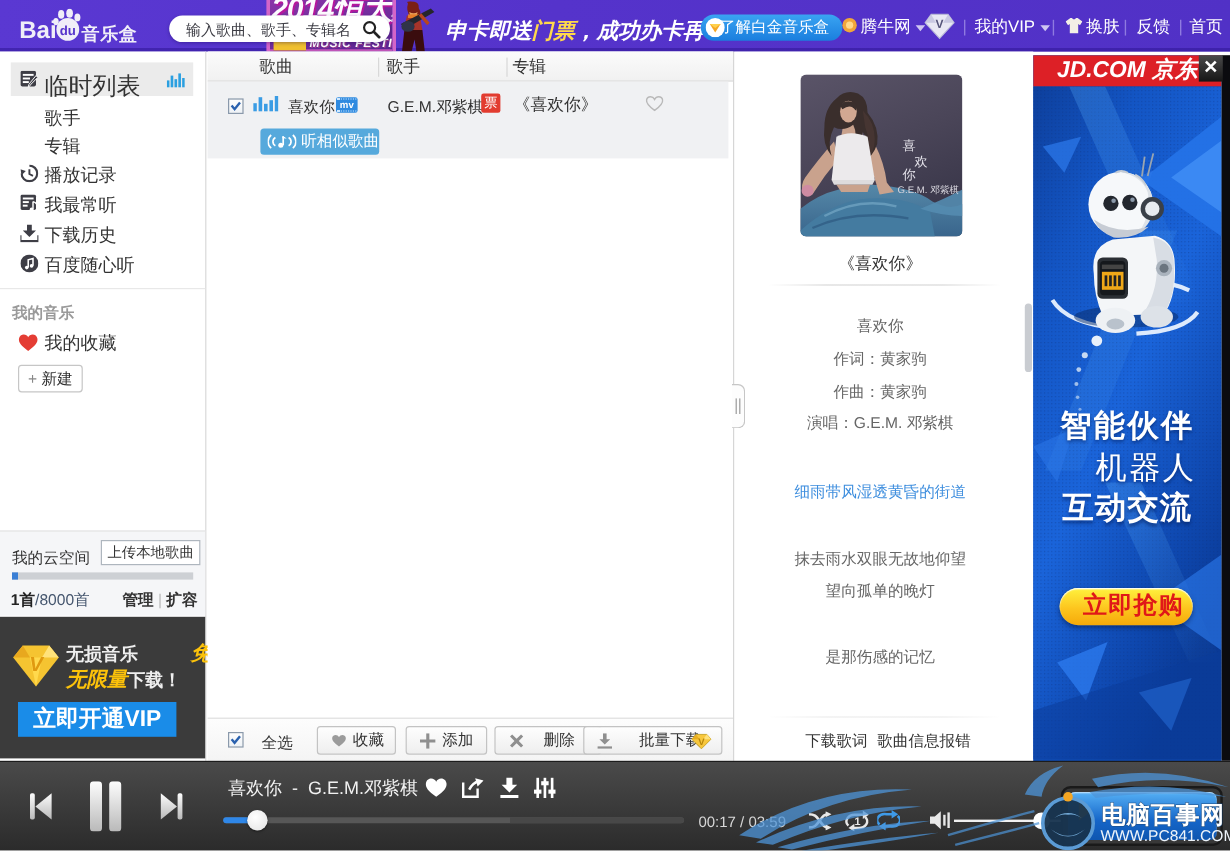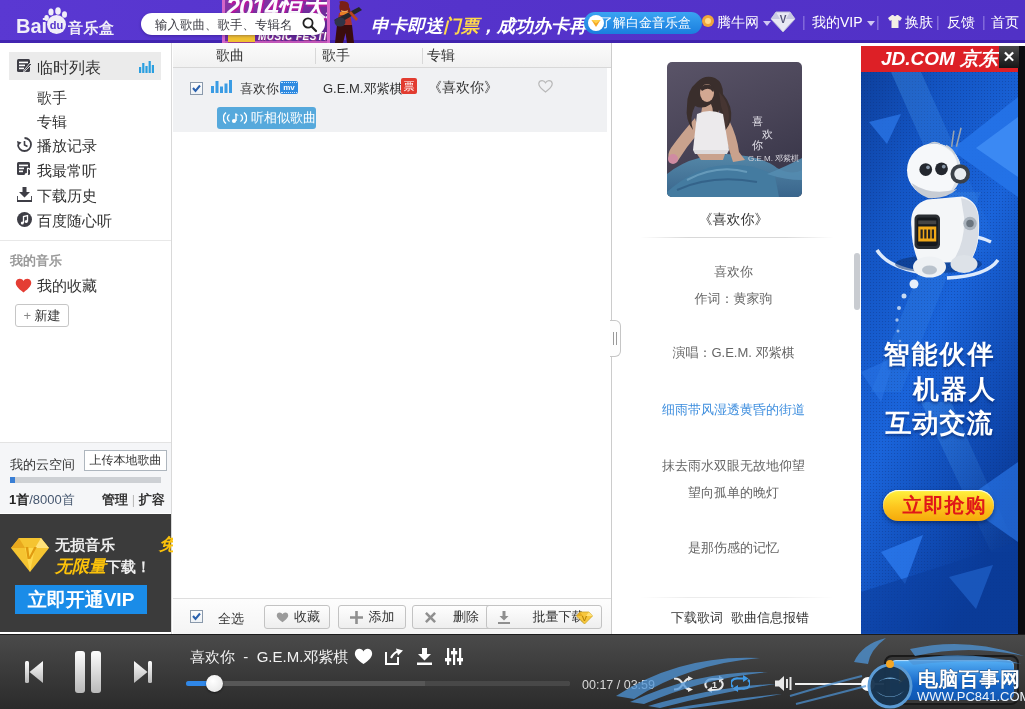--- a/index.html
+++ b/index.html
@@ -169,21 +169,21 @@
     </svg>
     <svg class="abs" style="left:17px;top:169px;" width="15" height="15" viewBox="0 0 15 15">
       <circle cx="7.5" cy="7.5" r="7.5" fill="#3e3e46"></circle>
       <path d="M6.5 11 L6.5 4.5 L10.5 3.5 L10.5 9.5" fill="none" stroke="#fff" stroke-width="1.3"></path>
       <circle cx="5.3" cy="11" r="1.5" fill="#fff"></circle>
         <circle cx="9.3" cy="9.6" r="1.5" fill="#fff"></circle>
     </svg>
     <svg class="abs" style="left:15px;top:235px;" width="17" height="15" viewBox="0 0 17 15">
         <path d="M8.5 14.5 C2.5 10 0.4 7.3 0.8 4.3 C1.1 1.8 3 0.7 4.8 0.7 C6.4 0.7 7.8 1.6 8.5 3 C9.2 1.6 10.6 0.7 12.2 0.7 C14 0.7 15.9 1.8 16.2 4.3 C16.6 7.3 14.5 10 8.5 14.5 Z" fill="#e43d34"></path>
       </svg>
-    <div class="side-item" style="top:15px;font-size:16px;">临时列表</div>
+    <div class="side-item" style="top:15px;font-size:20px;">临时列表</div>
     <div class="side-item" style="top:46px;">歌手</div>
     <div class="side-item" style="top:70px;">专辑</div>
     <div class="side-item" style="top:94px;">播放记录</div>
     <div class="side-item" style="top:119px;">我最常听</div>
     <div class="side-item" style="top:144px;">下载历史</div>
     <div class="side-item" style="top:169px;text-align:center;">百度随心听</div>
     <div class="abs" style="left:0;top:197px;width:171px;height:1px;background:#e8e8e8;"></div>
     <div class="abs" style="left:10px;top:209px;font-size:13px;color:#9a9a9a;font-weight:bold;">我的音乐</div>
     <div class="side-item" style="top:234px;">我的收藏</div>
     <div class="abs" style="left:15px;top:261px;width:54px;height:23px;border:1px solid #c6c6c6;border-radius:3px;background:#fff;color:#333;font-size:13px;text-align:center;line-height:21px;"><span style="color:#888;">+</span> 新建</div>
@@ -351,20 +351,21 @@
 
       <text x="85" y="63" font-size="11" fill="#e4e2ea">喜</text>
       <text x="95" y="76" font-size="11" fill="#e4e2ea">欢</text>
       <text x="85" y="87" font-size="11" fill="#e4e2ea">你</text>
       <text x="81" y="99" font-size="8" fill="#d8d6de">G.E.M. 邓紫棋</text>
     </svg>
     <div class="lyr" style="top:168px;color:#333;font-size:14px;">《喜欢你》</div>
     <div class="abs" style="left:28px;top:194px;width:194px;height:1px;background:linear-gradient(90deg,rgba(220,220,220,0),#d8d8d8 25%,#d8d8d8 75%,rgba(220,220,220,0));"></div>
     <div class="lyr" style="top:220px;">喜欢你</div>
     <div class="lyr" style="top:247px;">作词：黄家驹</div>
+    <div class="lyr" style="top:275px;">作曲：黄家驹</div>
     <div class="lyr" style="top:358px;color:#3e8ede;">细雨带风湿透黄昏的街道</div>
     <div class="lyr" style="top:301px;">演唱：G.E.M. 邓紫棋</div>
     <div class="lyr" style="top:414px;">抹去雨水双眼无故地仰望</div>
     <div class="lyr" style="top:441px;">望向孤单的晚灯</div>
     <div class="lyr" style="top:496px;">是那伤感的记忆</div>
     <div class="abs" style="left:28px;top:554px;width:194px;height:1px;background:linear-gradient(90deg,rgba(236,236,236,0),#ececec 25%,#ececec 75%,rgba(236,236,236,0));"></div>
     <div class="abs" style="left:59px;top:566px;font-size:13px;color:#333;">下载歌词</div>
     <div class="abs" style="left:119px;top:566px;font-size:13px;color:#333;">歌曲信息报错</div>
 
     <div class="abs" style="left:242px;top:210px;width:6px;height:57px;background:#c9ccd1;border-radius:3px;"></div>
@@ -456,21 +457,21 @@
 
       <circle cx="53" cy="212" r="4.5" fill="#e8f0fa"></circle>
       <circle cx="43" cy="224" r="2.5" fill="#dce8f6" opacity="0.9"></circle>
       <circle cx="38" cy="236" r="2" fill="#dce8f6" opacity="0.8"></circle>
       <circle cx="36" cy="248" r="1.7" fill="#dce8f6" opacity="0.7"></circle>
       <circle cx="37" cy="259" r="1.5" fill="#dce8f6" opacity="0.6"></circle>
       <circle cx="39" cy="269" r="1.3" fill="#dce8f6" opacity="0.5"></circle>
     </svg>
 
     <div class="abs" style="left:0;top:291px;width:157px;text-align:center;color:#fff;font-size:26px;font-weight:bold;letter-spacing:2px;text-shadow:0 2px 3px rgba(4,30,90,.6);">智能伙伴</div>
-    <div class="abs" style="left:0;top:326px;width:157px;text-align:center;color:#fff;font-size:26px;font-weight:bold;letter-spacing:2px;text-shadow:0 2px 3px rgba(4,30,90,.6);padding-left:31px;">机器人</div>
+    <div class="abs" style="left:0;top:326px;width:157px;text-align:center;color:#fff;font-size:26px;font-weight:normal;letter-spacing:2px;text-shadow:0 2px 3px rgba(4,30,90,.6);padding-left:31px;">机器人</div>
     <div class="abs" style="left:0;top:360px;width:157px;text-align:center;color:#fff;font-size:26px;font-weight:bold;letter-spacing:1px;text-shadow:0 2px 3px rgba(4,30,90,.6);">互动交流</div>
 
     <div class="abs" style="left:22px;top:444px;width:111px;height:31px;border-radius:16px;background:linear-gradient(#fff23e,#fdc51e 55%,#f5a90a);box-shadow:0 2px 4px rgba(3,20,60,.5), inset 0 1px 1px #fff;color:#e01818;font-size:20px;font-weight:bold;text-align:center;line-height:31px;letter-spacing:1px;padding-left:12px;">立即抢购</div>
   </div>
   <div class="abs" id="blackstrip"></div>
   <div class="abs" id="xbtn">✕</div>
 
   <div class="abs" id="player">
 
     <svg class="abs" style="left:24px;top:25px;" width="20" height="24" viewBox="0 0 20 24">

